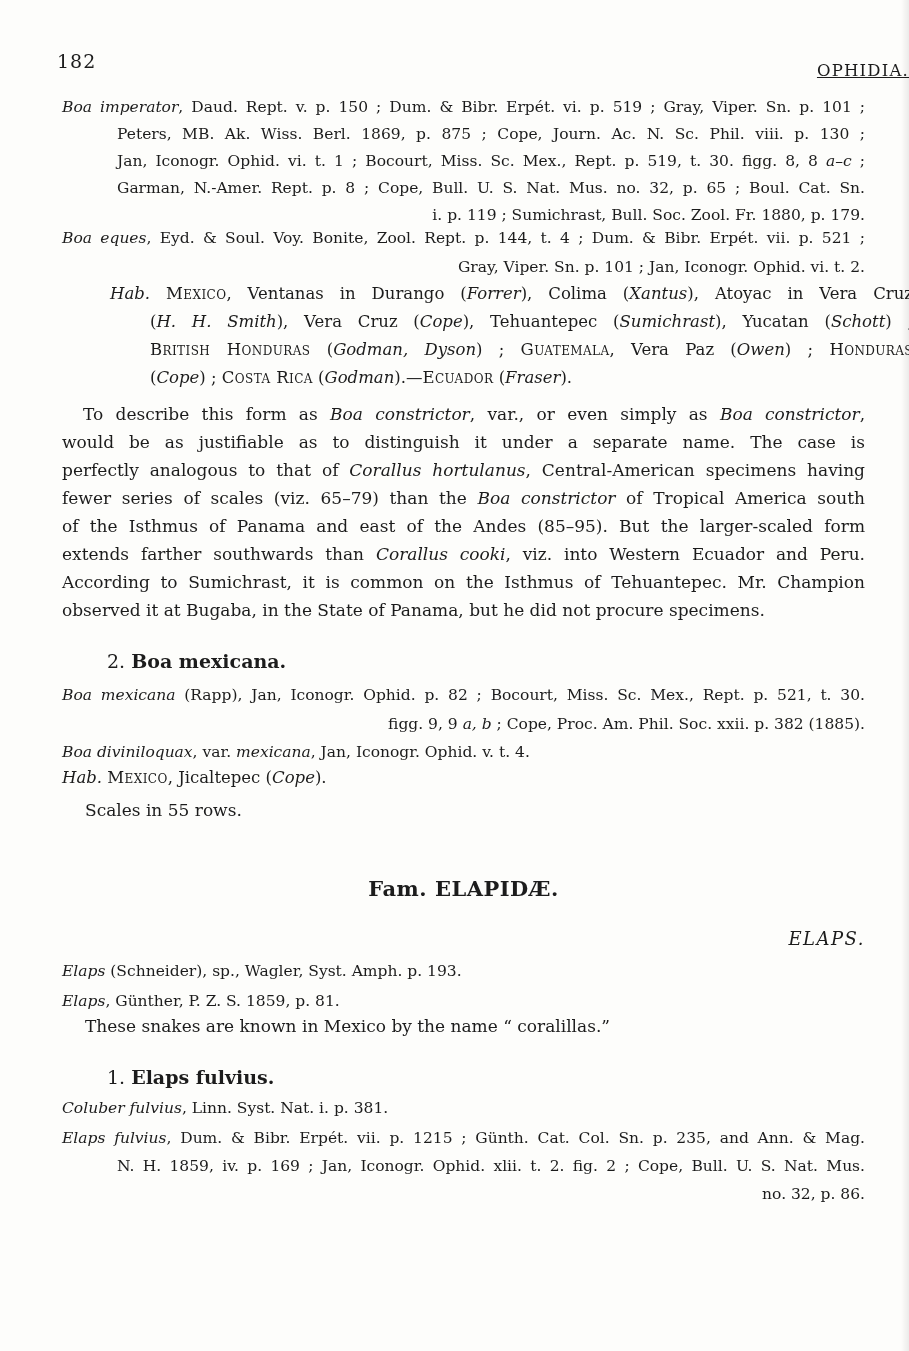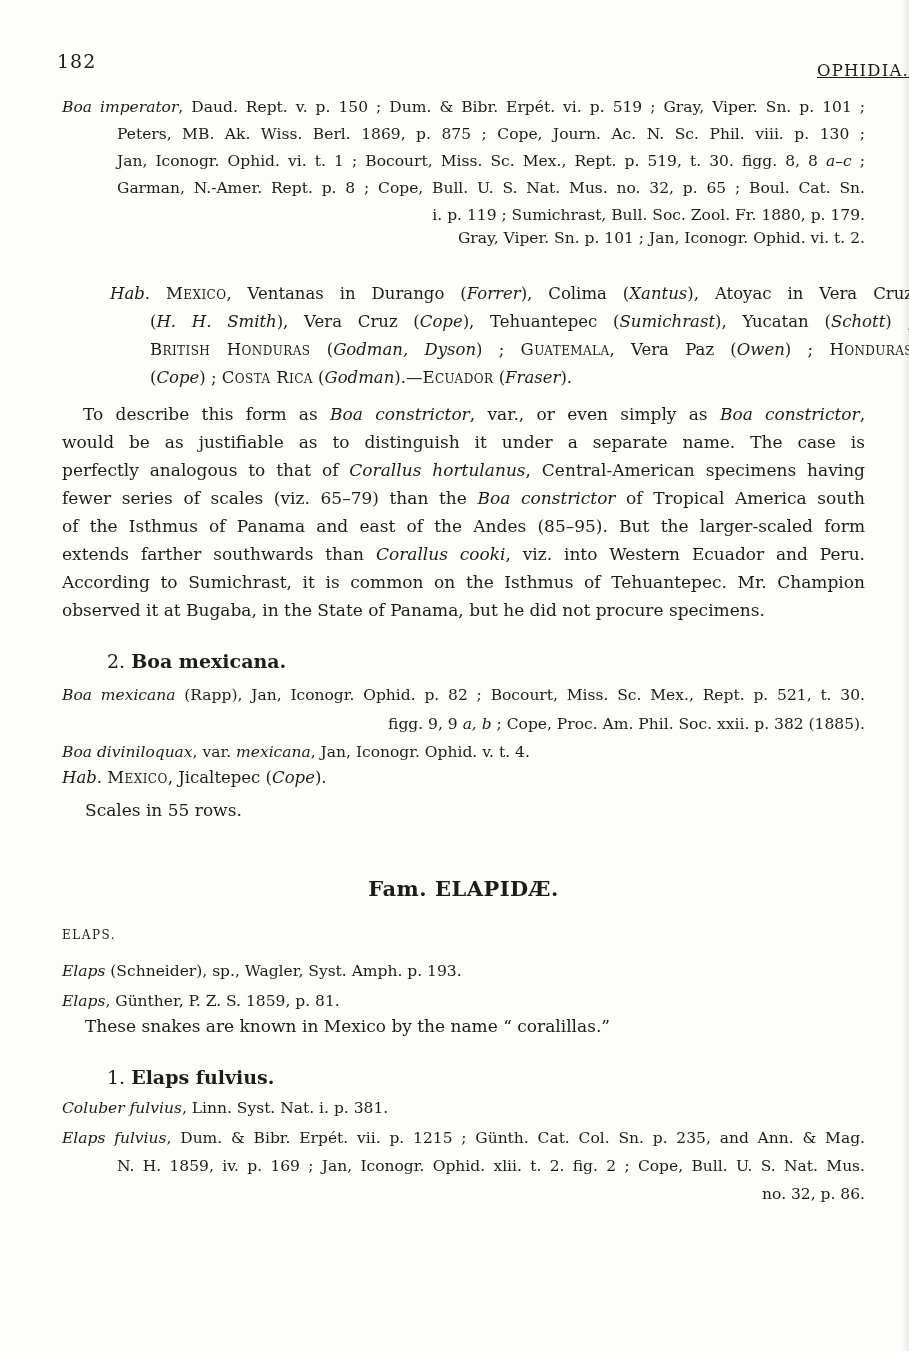--- a/index.html
+++ b/index.html
@@ -52,21 +52,21 @@
   .syn .cont { padding-left: 55px; text-align: right; }
 
   .hab { font-size: 16.5px; line-height: 28px; }
   .hab .cont { padding-left: 40px; }
 
   .para { font-size: 17px; line-height: 28px; }
   .para .fl { padding-left: 21px; }
 
   .species-heading { font-size: 19px; padding-left: 45px; }
   .family-heading { font-size: 21px; text-align: center; letter-spacing: 0.5px; }
-  .genus-heading { font-size: 12px; text-align: left; letter-spacing: 1.5px; }
+  .genus-heading { font-size: 18px; text-align: right; letter-spacing: 1.5px; font-style: italic; }
 
   .note { font-size: 17px; padding-left: 23px; }
 
   
   .b-syn1   { top: 94px;  line-height: 27px; }
   .b-syn2   { top: 224px; line-height: 29px; }
   .b-hab1   { top: 280px; margin-left: 48px; }
   .b-para   { top: 400px; }
   .b-h2     { top: 650px; }
   .b-syn3   { top: 681px; line-height: 28.5px; }
@@ -96,20 +96,21 @@
 
   <div class="block syn b-syn1">
     <div class="line j"><span class="s-i">Boa imperator</span><span class="s-n">, Daud. Rept. v. p. 150 ; Dum. &amp; Bibr. Erpét. vi. p. 519 ; Gray, Viper. Sn. p. 101 ;</span></div>
     <div class="line cont j"><span class="s-n">Peters, MB. Ak. Wiss. Berl. 1869, p. 875 ; Cope, Journ. Ac. N. Sc. Phil. viii. p. 130 ;</span></div>
     <div class="line cont j"><span class="s-n">Jan, Iconogr. Ophid. vi. t. 1 ; Bocourt, Miss. Sc. Mex., Rept. p. 519, t. 30. figg. 8, 8 </span><span class="s-i">a–c</span><span class="s-n"> ;</span></div>
     <div class="line cont j"><span class="s-n">Garman, N.-Amer. Rept. p. 8 ; Cope, Bull. U. S. Nat. Mus. no. 32, p. 65 ; Boul. Cat. Sn.</span></div>
     <div class="line cont"><span class="s-n">i. p. 119 ; Sumichrast, Bull. Soc. Zool. Fr. 1880, p. 179.</span></div>
   </div>
 
   <div class="block syn b-syn2">
+    <div class="line j"><span class="s-i">Boa eques</span><span class="s-n">, Eyd. &amp; Soul. Voy. Bonite, Zool. Rept. p. 144, t. 4 ; Dum. &amp; Bibr. Erpét. vii. p. 521 ;</span></div>
     <div class="line cont"><span class="s-n">Gray, Viper. Sn. p. 101 ; Jan, Iconogr. Ophid. vi. t. 2.</span></div>
   </div>
 
   <div class="block hab b-hab1">
     <div class="line j"><span class="s-i">Hab.</span><span class="s-n"> </span><span class="s-sc">Mexico</span><span class="s-n">, Ventanas in Durango (</span><span class="s-i">Forrer</span><span class="s-n">), Colima (</span><span class="s-i">Xantus</span><span class="s-n">), Atoyac in Vera Cruz</span></div>
     <div class="line cont j"><span class="s-n">(</span><span class="s-i">H. H. Smith</span><span class="s-n">), Vera Cruz (</span><span class="s-i">Cope</span><span class="s-n">), Tehuantepec (</span><span class="s-i">Sumichrast</span><span class="s-n">), Yucatan (</span><span class="s-i">Schott</span><span class="s-n">) ;</span></div>
     <div class="line cont j"><span class="s-sc">British Honduras</span><span class="s-n"> (</span><span class="s-i">Godman, Dyson</span><span class="s-n">) ; </span><span class="s-sc">Guatemala</span><span class="s-n">, Vera Paz (</span><span class="s-i">Owen</span><span class="s-n">) ; </span><span class="s-sc">Honduras</span></div>
     <div class="line cont"><span class="s-n">(</span><span class="s-i">Cope</span><span class="s-n">) ; </span><span class="s-sc">Costa Rica</span><span class="s-n"> (</span><span class="s-i">Godman</span><span class="s-n">).—</span><span class="s-sc">Ecuador</span><span class="s-n"> (</span><span class="s-i">Fraser</span><span class="s-n">).</span></div>
   </div>
 

